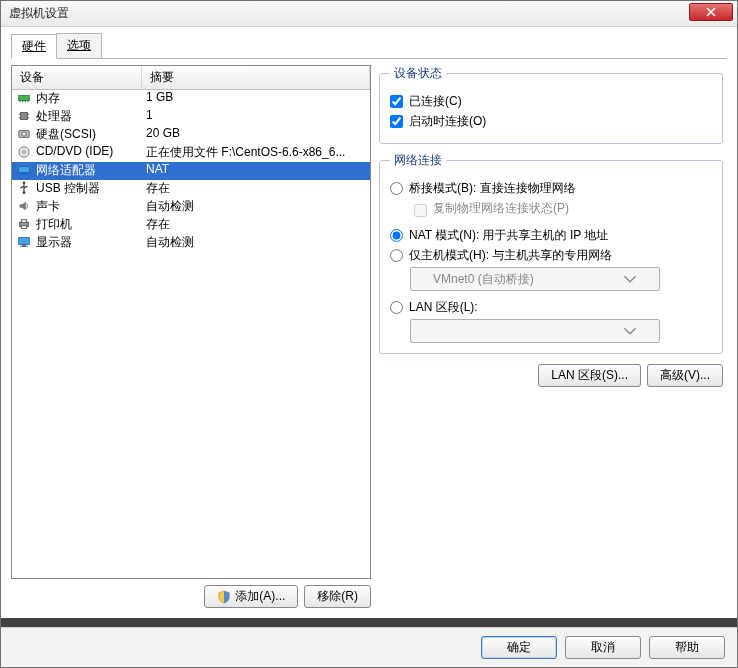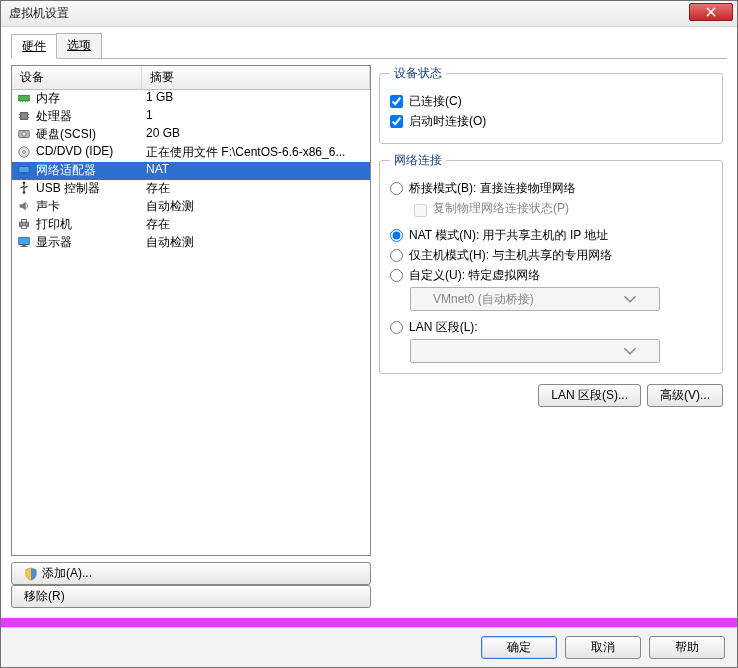--- a/index.html
+++ b/index.html
@@ -1,17 +1,17 @@
 <!DOCTYPE html>
 <html><head>
 <meta charset="utf-8">
 <style>
   * { box-sizing: border-box; font-family: "Microsoft YaHei", "Segoe UI", Tahoma, sans-serif; font-size: 12px; }
   body { margin: 0; background: #e8e8e8; padding: 0; }
-  .window { width: 738px; height: 668px; background: #d946ef; position: relative; display: flex; flex-direction: column; border: 1px solid #707070; box-shadow: 0 0 5px rgba(0,0,0,0.3);}
+  .window { width: 738px; height: 668px; background: #404040; position: relative; display: flex; flex-direction: column; border: 1px solid #707070; box-shadow: 0 0 5px rgba(0,0,0,0.3);}
   .titlebar { height: 26px; background: linear-gradient(#f9f9f9,#eaeaea); display:flex; align-items:center; padding:0 4px; border-bottom:1px solid #d0d0d0;}
   .titlebar .title { font-size:12px; color:#222; margin-left:4px;}
   .titlebar .spacer { flex:1;}
   .closebtn { width:44px; height:18px; background:linear-gradient(#e57373,#c62828); border:1px solid #8e1b1b; border-radius:2px; display:flex; align-items:center; justify-content:center; cursor:pointer; margin-top:-4px;}
   .closebtn svg { width:10px; height:10px; }
   .client { flex:1; display:flex; flex-direction:column; padding:6px 10px 10px 10px; background:#fff;}
   .tabs { display:flex; border-bottom:1px solid #b5b5b5; margin-bottom:6px; }
   .tab { padding:3px 10px; border:1px solid #b5b5b5; border-bottom:none; background:#f3f3f3; margin-right:-1px; cursor:pointer;text-decoration:underline;}
   .tab.active { background:#fff; border-bottom:1px solid #fff; position:relative; top:1px;}
   .main { flex:1; display:flex; gap:8px; overflow:hidden;}
@@ -20,21 +20,21 @@
   .listhdr { display:flex; background:linear-gradient(#fdfdfd,#ececec); border-bottom:1px solid #c0c0c0;}
   .listhdr .col { padding:3px 8px; border-right:1px solid #d8d8d8;}
   .col-dev { width:130px;}
   .col-sum { flex:1;}
   .listrows { flex:1; overflow:auto;}
   .row { display:flex; align-items:flex-start; height:18px; padding:0 4px; cursor:pointer;}
   .row.selected { background:#2f6fcf; color:#fff;}
   .row .icon { width:16px; height:16px; display:flex; align-items:center; justify-content:center; margin-right:4px; flex-shrink:0;}
   .row .devname { width:110px; overflow:hidden; text-overflow:ellipsis; white-space:nowrap;}
   .row .summary { flex:1; overflow:hidden; text-overflow:ellipsis; white-space:nowrap;}
-  .leftbtns { display:flex; justify-content:flex-end; margin-top:6px;flex-direction:column;}
+  .leftbtns { display:flex; justify-content:flex-end; gap:6px; margin-top:6px;}
   .btn { padding:2px 12px; border:1px solid #888; background:linear-gradient(#fdfdfd,#e6e6e6); border-radius:3px; cursor:pointer; display:inline-flex; align-items:center; gap:4px;}
   .rightpane { flex:1; display:flex; flex-direction:column; gap:8px; padding-right:4px;}
   fieldset { border:1px solid #c0c0d0; border-radius:3px; padding:8px 10px 10px 10px; margin:0;}
   legend { padding:0 4px; color:#1a3e7b;}
   .chk, .rad { display:flex; align-items:center; gap:6px; margin:3px 0; }
   .chk input, .rad input { margin:0;}
   .indent { margin-left:20px;}
   .indent2 { margin-left:24px; color:#888;align-items:flex-end;}
   .combo { width:250px; height:24px; border:1px solid #b0b0b0; background:#f5f5f5; color:#888; padding:2px 22px; display:flex; align-items:center; justify-content:space-between; border-radius:2px;}
   .rightbtns { display:flex; justify-content:flex-end; gap:6px; margin-top:2px;}
@@ -216,24 +216,20 @@
           <label class="rad" style="margin-top:10px">
             <input type="radio" name="net" checked="" style="">
             <span>NAT 模式(N): 用于共享主机的 IP 地址</span>
           </label>
 
           <label class="rad">
             <input type="radio" name="net" style="">
             <span>仅主机模式(H): 与主机共享的专用网络</span>
           </label>
 
-          <label class="rad">
-            <input type="radio" name="net" style="">
-            <span>自定义(U): 特定虚拟网络</span>
-          </label>
           <div class="indent">
             <div class="combo">
               <span>VMnet0 (自动桥接)</span>
               <svg class="smallsvg" viewBox="0 0 10 10">
                   <path d="M1 3 L5 7 L9 3" fill="none" stroke="#888"></path>
                 </svg>
             </div>
           </div>
 
           <label class="rad" style="margin-top:8px">

